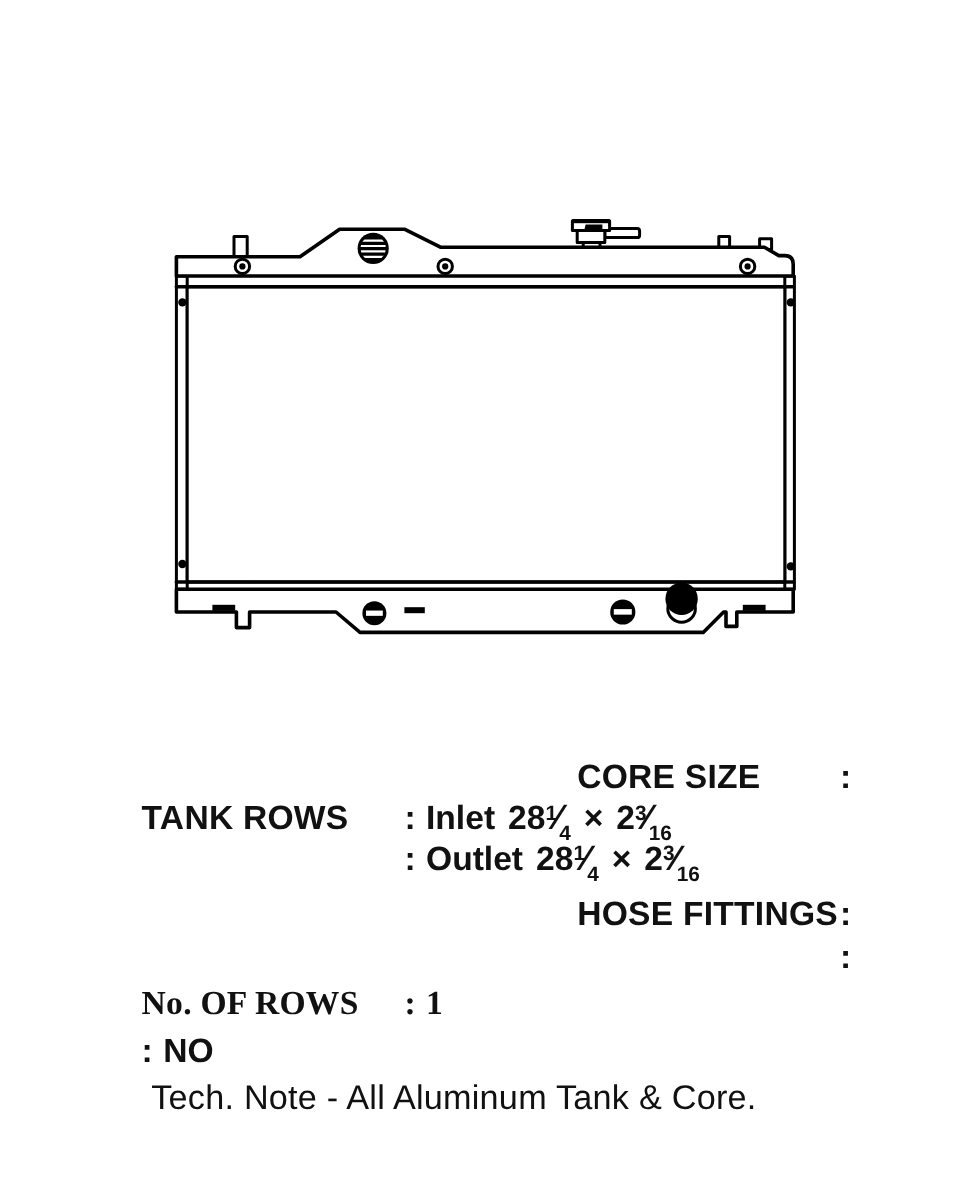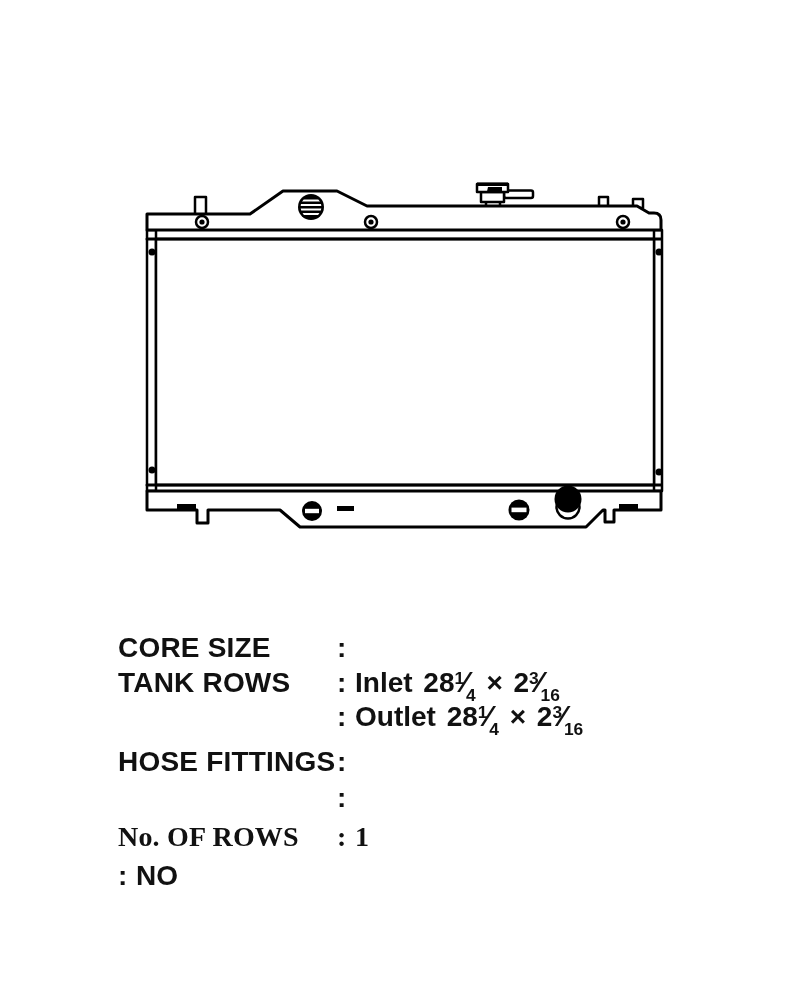--- a/index.html
+++ b/index.html
@@ -6,21 +6,21 @@
   body{
     width:800px;height:1000px;position:relative;overflow:hidden;
     background:#ffffff;
     font-family:"Liberation Sans","DejaVu Sans",sans-serif;
   }
   .drawing{position:absolute;left:0;top:0;}
   .spec{
     position:absolute;left:118px;top:631px;width:600px;
     font-weight:bold;font-size:28px;color:#111;line-height:34px;
   }
-  .spec-row{display:flex;height:34px;align-items:baseline;}
+  .spec-row{display:flex;height:34px;align-items:baseline;justify-content:flex-end;}
   .spec-row:nth-child(4){margin-top:12px;}
   .spec-row:nth-child(5){margin-top:2px;}
   .spec-row:nth-child(6){margin-top:5px;font-family:Liberation Serif, serif;}
   .spec-row:nth-child(7){margin-top:5px;}
   .spec-label{width:219px;flex:none;letter-spacing:0.2px;}
   .spec-colon{width:18px;flex:none;}
   .spec-value{flex:1;white-space:nowrap;word-spacing:3px;}
   .tech-note{
     margin-top:5px;padding-left:8px;
     font-weight:normal;font-size:28.5px;letter-spacing:0.2px;
@@ -144,13 +144,14 @@
   </div>
   <div class="spec-row">
     <div class="spec-label">No. OF ROWS</div>
     <div class="spec-colon">:</div>
     <div class="spec-value">1</div>
   </div>
   <div class="spec-row">
     <div class="spec-colon">:</div>
     <div class="spec-value">NO</div>
   </div>
+  <div class="tech-note">Tech. Note - All Aluminum Tank &amp; Core.</div>
 </div>
 
 </body></html>

